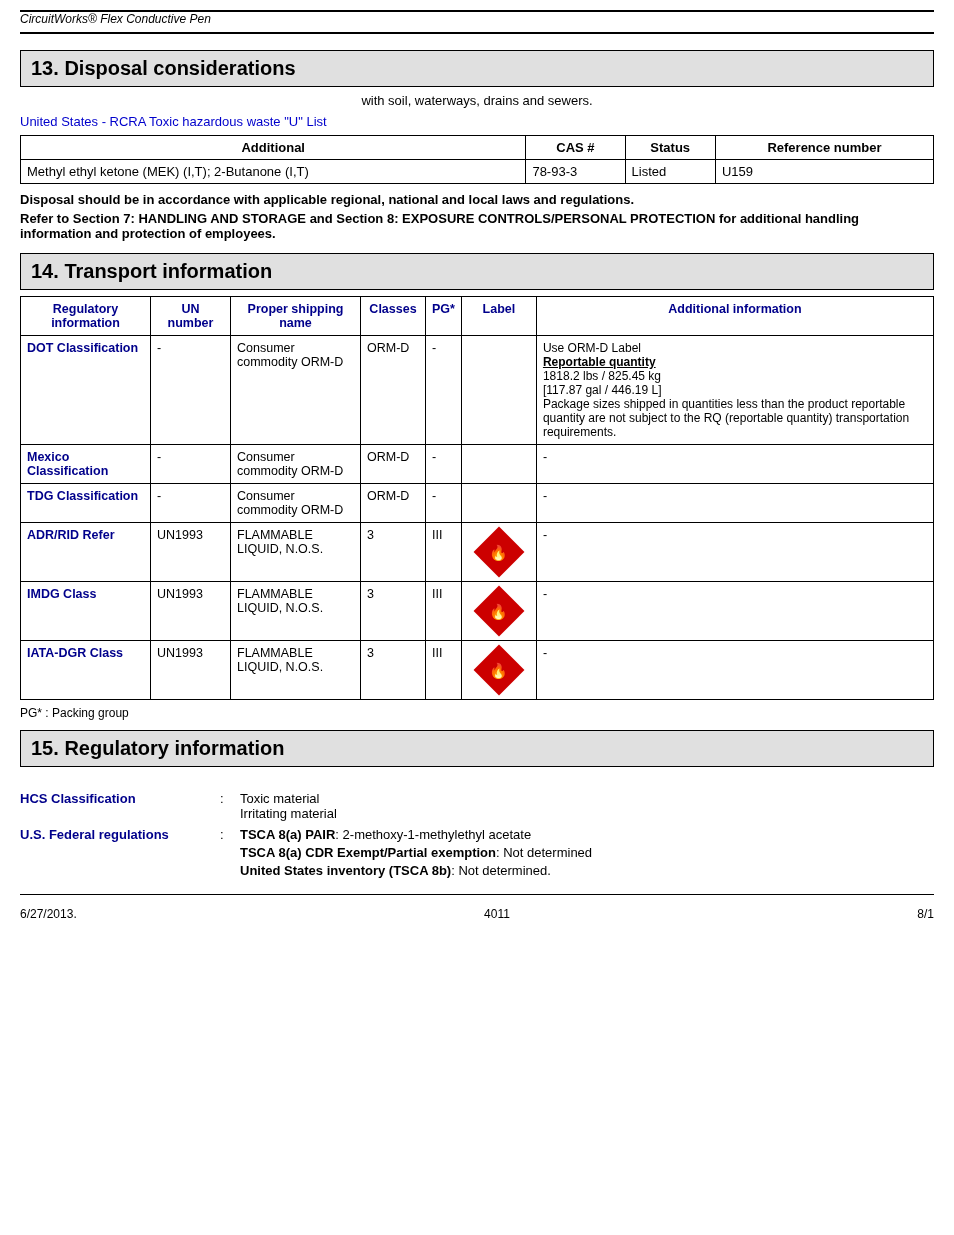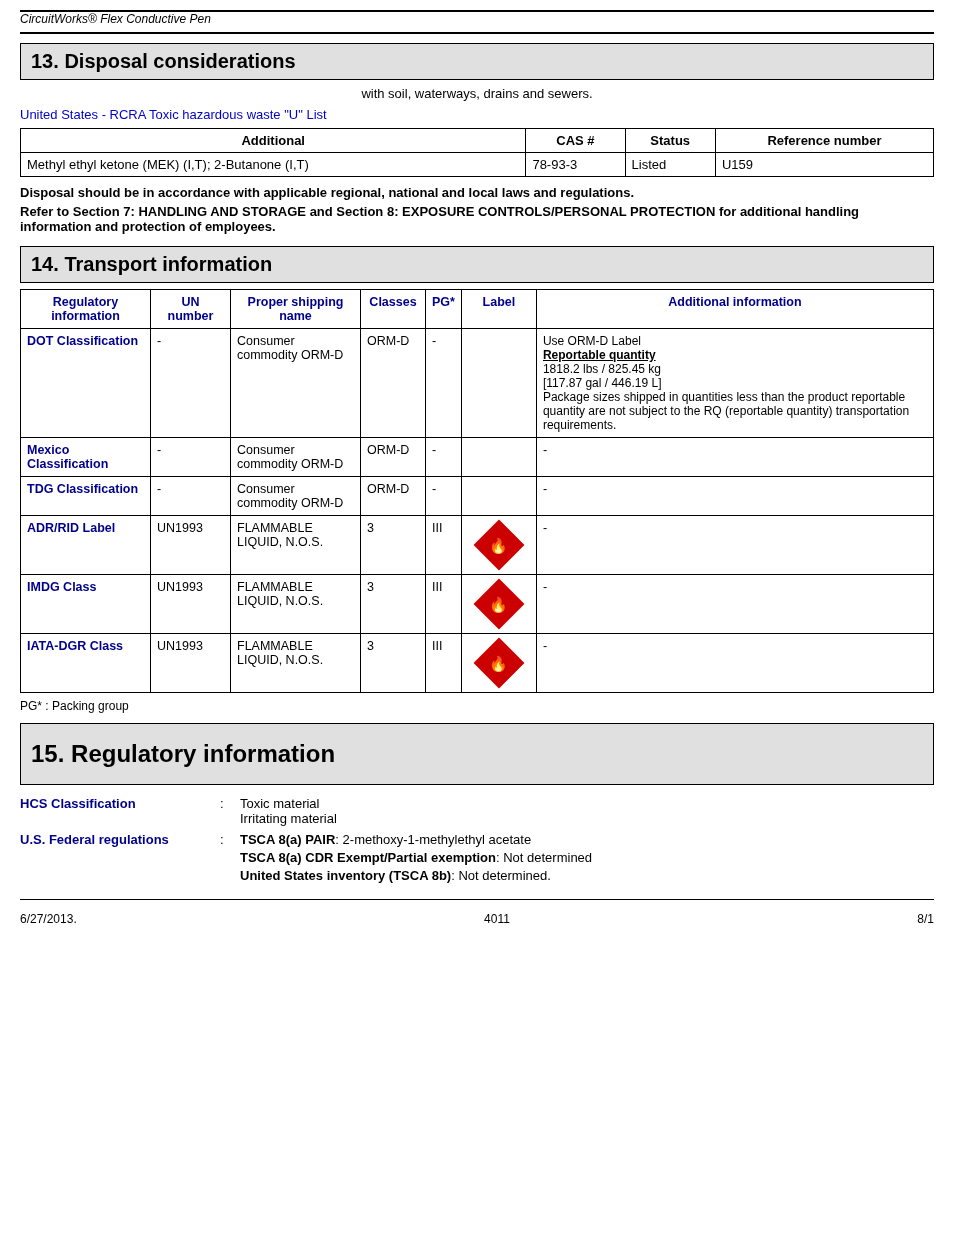--- a/index.html
+++ b/index.html
@@ -18,21 +18,21 @@
       margin-bottom: 6px;
       border-top: 2px solid #000;
     }
     .section-header {
       background: #e0e0e0;
       border: 1px solid #000;
       padding: 6px 10px;
       font-size: 20px;
       font-weight: bold;
       margin-bottom: 6px;
-      margin-top: 9px;
+      margin-top: 16px;
     }
     .center-text {
       text-align: center;
       margin-bottom: 6px;
     }
     .link-blue {
       color: #0000cc;
       cursor: pointer;
       display: inline-block;
       margin-bottom: 6px;
@@ -82,24 +82,24 @@
     .col-add { width: auto; }
     .blue-link { color: #00008B; font-weight: bold; }
     .packing-note {
       font-size: 12px;
       margin-top: 4px;
       margin-bottom: 8px;
     }
     .section15-header {
       background: #e0e0e0;
       border: 1px solid #000;
-      padding: 16px 10px;
-      font-size: 24px;
-      font-weight: bold;
-      margin-bottom: 11px;
+      padding: 6px 10px;
+      font-size: 20px;
+      font-weight: bold;
+      margin-bottom: 24px;
       margin-top: 10px;
     }
     .reg-row {
       display: flex;
       margin-bottom: 6px;
       align-items: flex-start;
     }
     .reg-label {
       color: #00008B;
       font-weight: bold;
@@ -228,21 +228,21 @@
       <tr>
     <td class="col-reg"><span class="blue-link">TDG Classification</span></td>
     <td class="col-un">-</td>
     <td class="col-ship">Consumer commodity ORM-D</td>
     <td class="col-class">ORM-D</td>
     <td class="col-pg">-</td>
     <td class="col-label"></td>
     <td class="col-add"><span>-</span></td>
   </tr>
       <tr>
-    <td class="col-reg"><span class="blue-link">ADR/RID Label</span></td>
+    <td class="col-reg"><span class="blue-link">ADR/RID Refer</span></td>
     <td class="col-un">UN1993</td>
     <td class="col-ship">FLAMMABLE LIQUID, N.O.S.</td>
     <td class="col-class">3</td>
     <td class="col-pg">III</td>
     <td class="col-label">
       <div class="diamond-container">
         <div style="position:relative;width:48px;height:48px;display:flex;align-items:center;justify-content:center;">
           <div style="width:36px;height:36px;background:#cc0000;transform:rotate(45deg);position:absolute;"></div>
           <div style="position:absolute;z-index:1;transform:rotate(0deg);display:flex;flex-direction:column;align-items:center;justify-content:center;">
             <span style="font-size:15px;color:#fff;line-height:1;">🔥</span>

